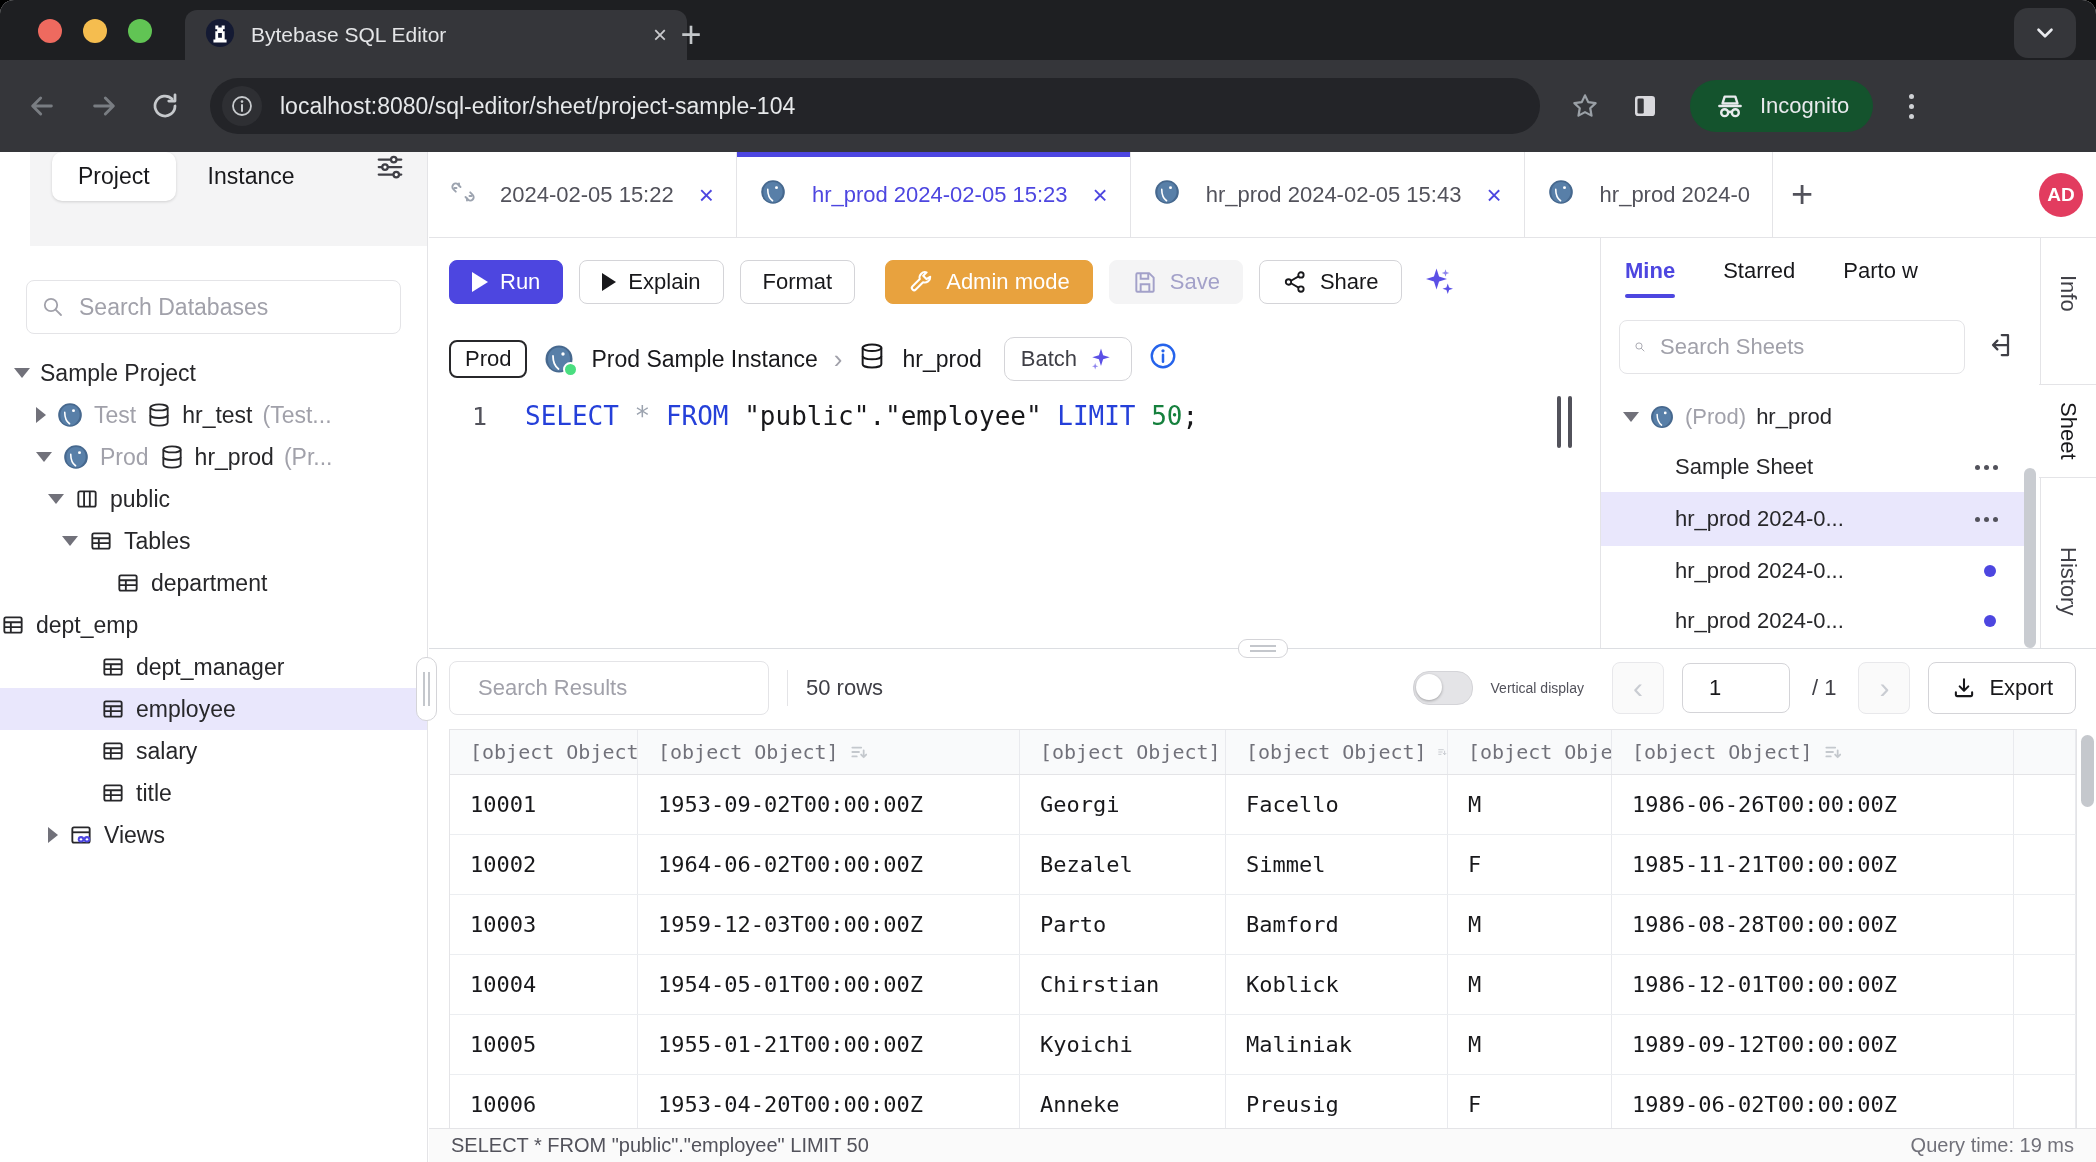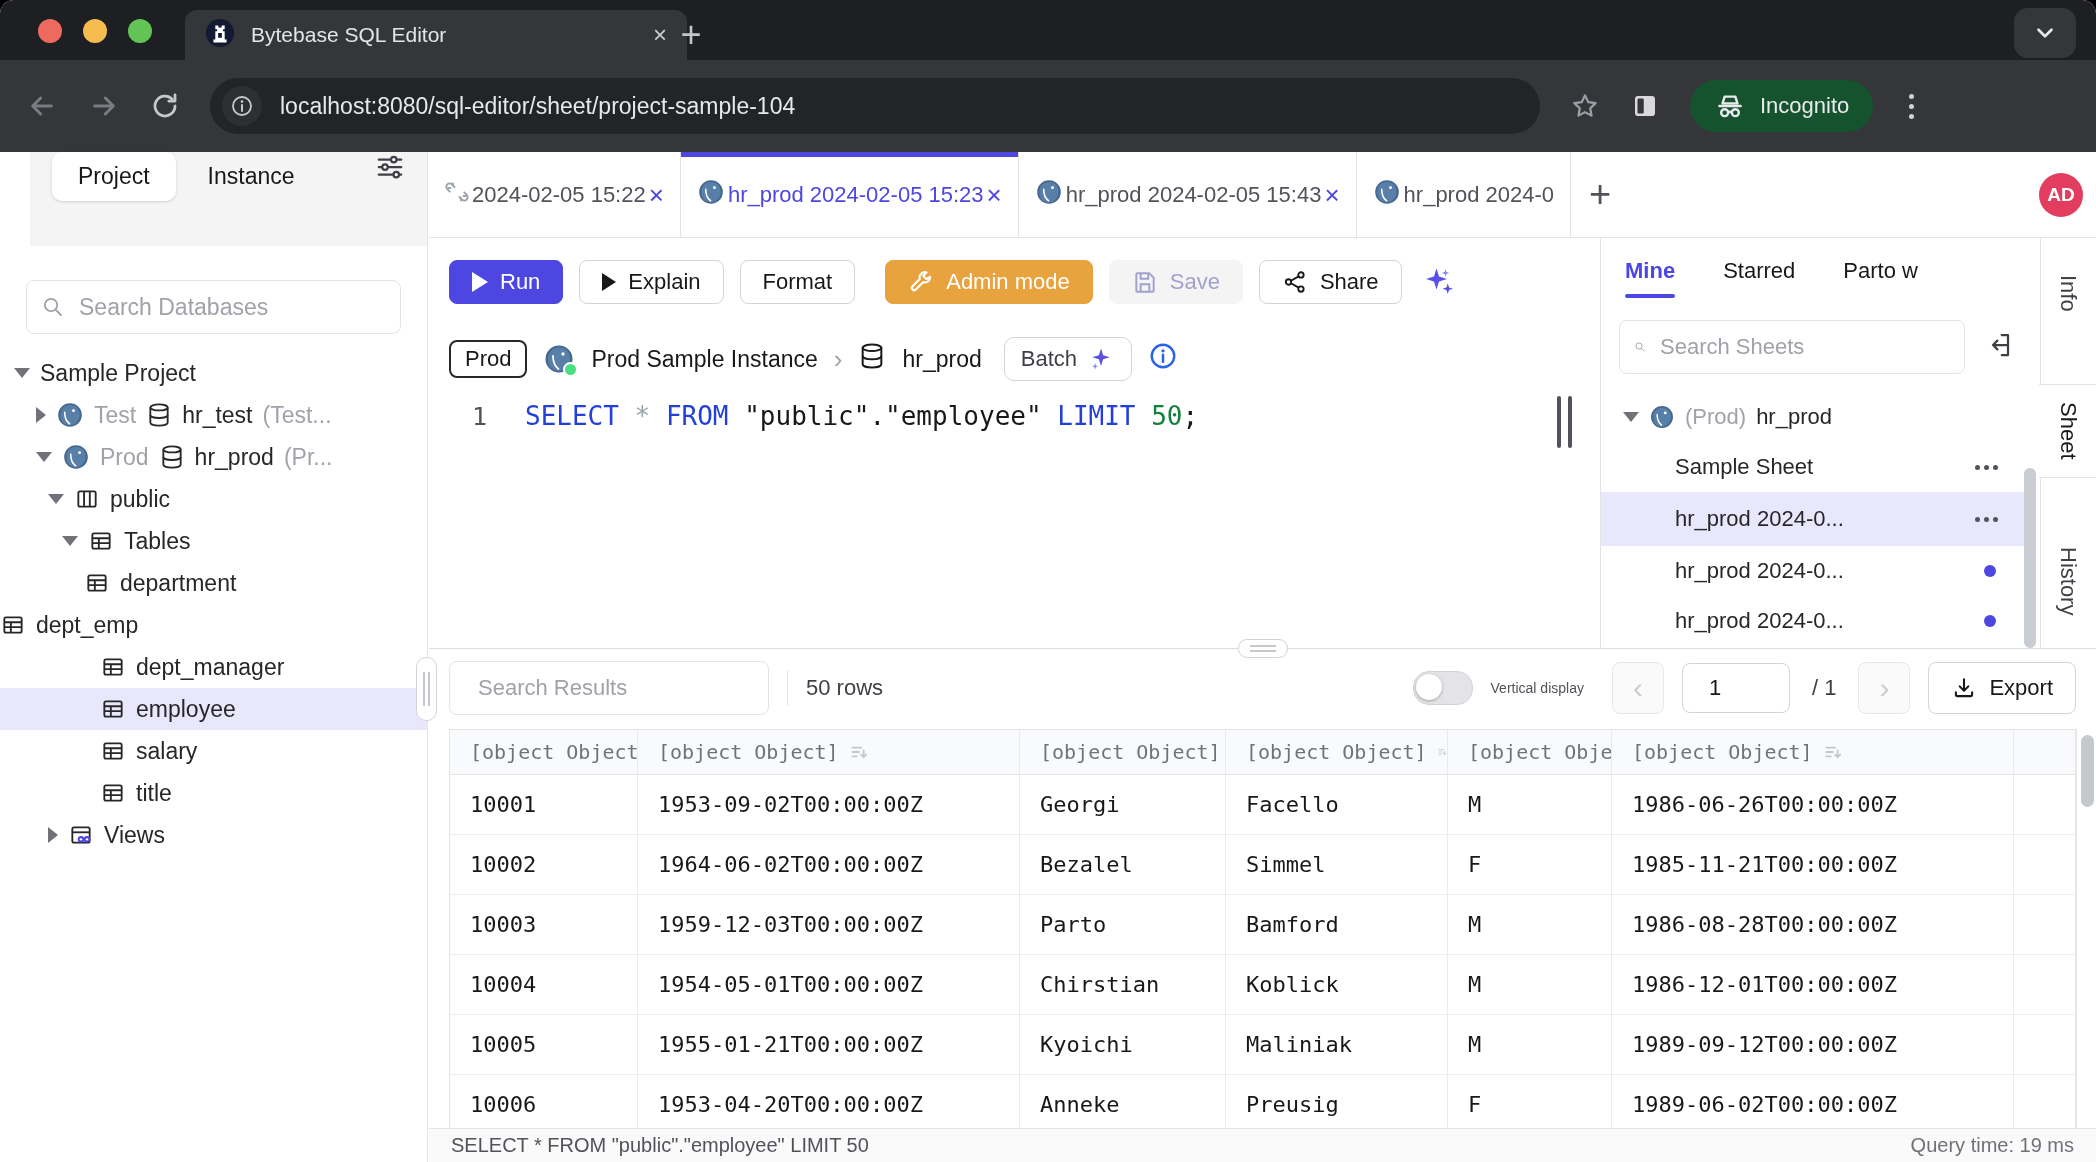--- a/index.html
+++ b/index.html
@@ -60,21 +60,21 @@
   .tenv,.tsuf{color:#a1a1aa;}
   .ticon{flex:none;display:flex;}
   .pgdot{position:relative;display:flex;flex:none;}
 
   
   .main{position:absolute;left:429px;top:0;right:0;bottom:0;}
 
   
   .ws-tabs{height:86px;border-bottom:1px solid #e4e4e7;display:flex;align-items:stretch;box-sizing:border-box;}
   .ws-host{display:contents;}
-  .wtab{position:relative;display:flex;align-items:center;gap:3px;padding:0 16px;border-right:1px solid #e4e4e7;
+  .wtab{position:relative;display:flex;align-items:center;gap:25px;padding:0 22px;border-right:1px solid #e4e4e7;
         font-size:22px;color:#52525b;box-sizing:border-box;white-space:nowrap;overflow:hidden;}
   .wtab.active{color:#4d46e0;}
   .wtab.active::before{content:"";position:absolute;top:0;left:0;right:0;height:5px;background:#4d46e0;}
   .wtab .wx{color:#4d46e0;font-size:26px;line-height:1;}
   .ws-add{width:58px;display:flex;align-items:center;justify-content:center;font-size:38px;font-weight:300;color:#52525b;}
   .ws-spacer{flex:1;}
   .avatar{width:44px;height:44px;border-radius:50%;background:#e23c5f;color:#fff;font-size:19px;font-weight:700;
           display:flex;align-items:center;justify-content:center;align-self:center;margin-right:13px;flex:none;}
 
   
@@ -382,21 +382,21 @@
               <svg width="26" height="26" viewBox="0 0 24 24" stroke="#27272a" stroke-width="1.7" fill="none">
                 <rect x="4" y="5" width="16" height="14" rx="1.5"></rect>
                 <path d="M4 9.5h16M4 14h16M10 9.5V19"></path>
               </svg>
             </span>
 
             <span>Tables</span>
 
           </div>
 
-          <div class="titem" style="padding-left:84px">
+          <div class="titem" style="padding-left:115px">
 
             <span class="ticon">
               <svg width="26" height="26" viewBox="0 0 24 24" stroke="#27272a" stroke-width="1.7" fill="none">
                 <rect x="4" y="5" width="16" height="14" rx="1.5"></rect>
                 <path d="M4 9.5h16M4 14h16M10 9.5V19"></path>
               </svg>
             </span>
 
             <span>department</span>
 

